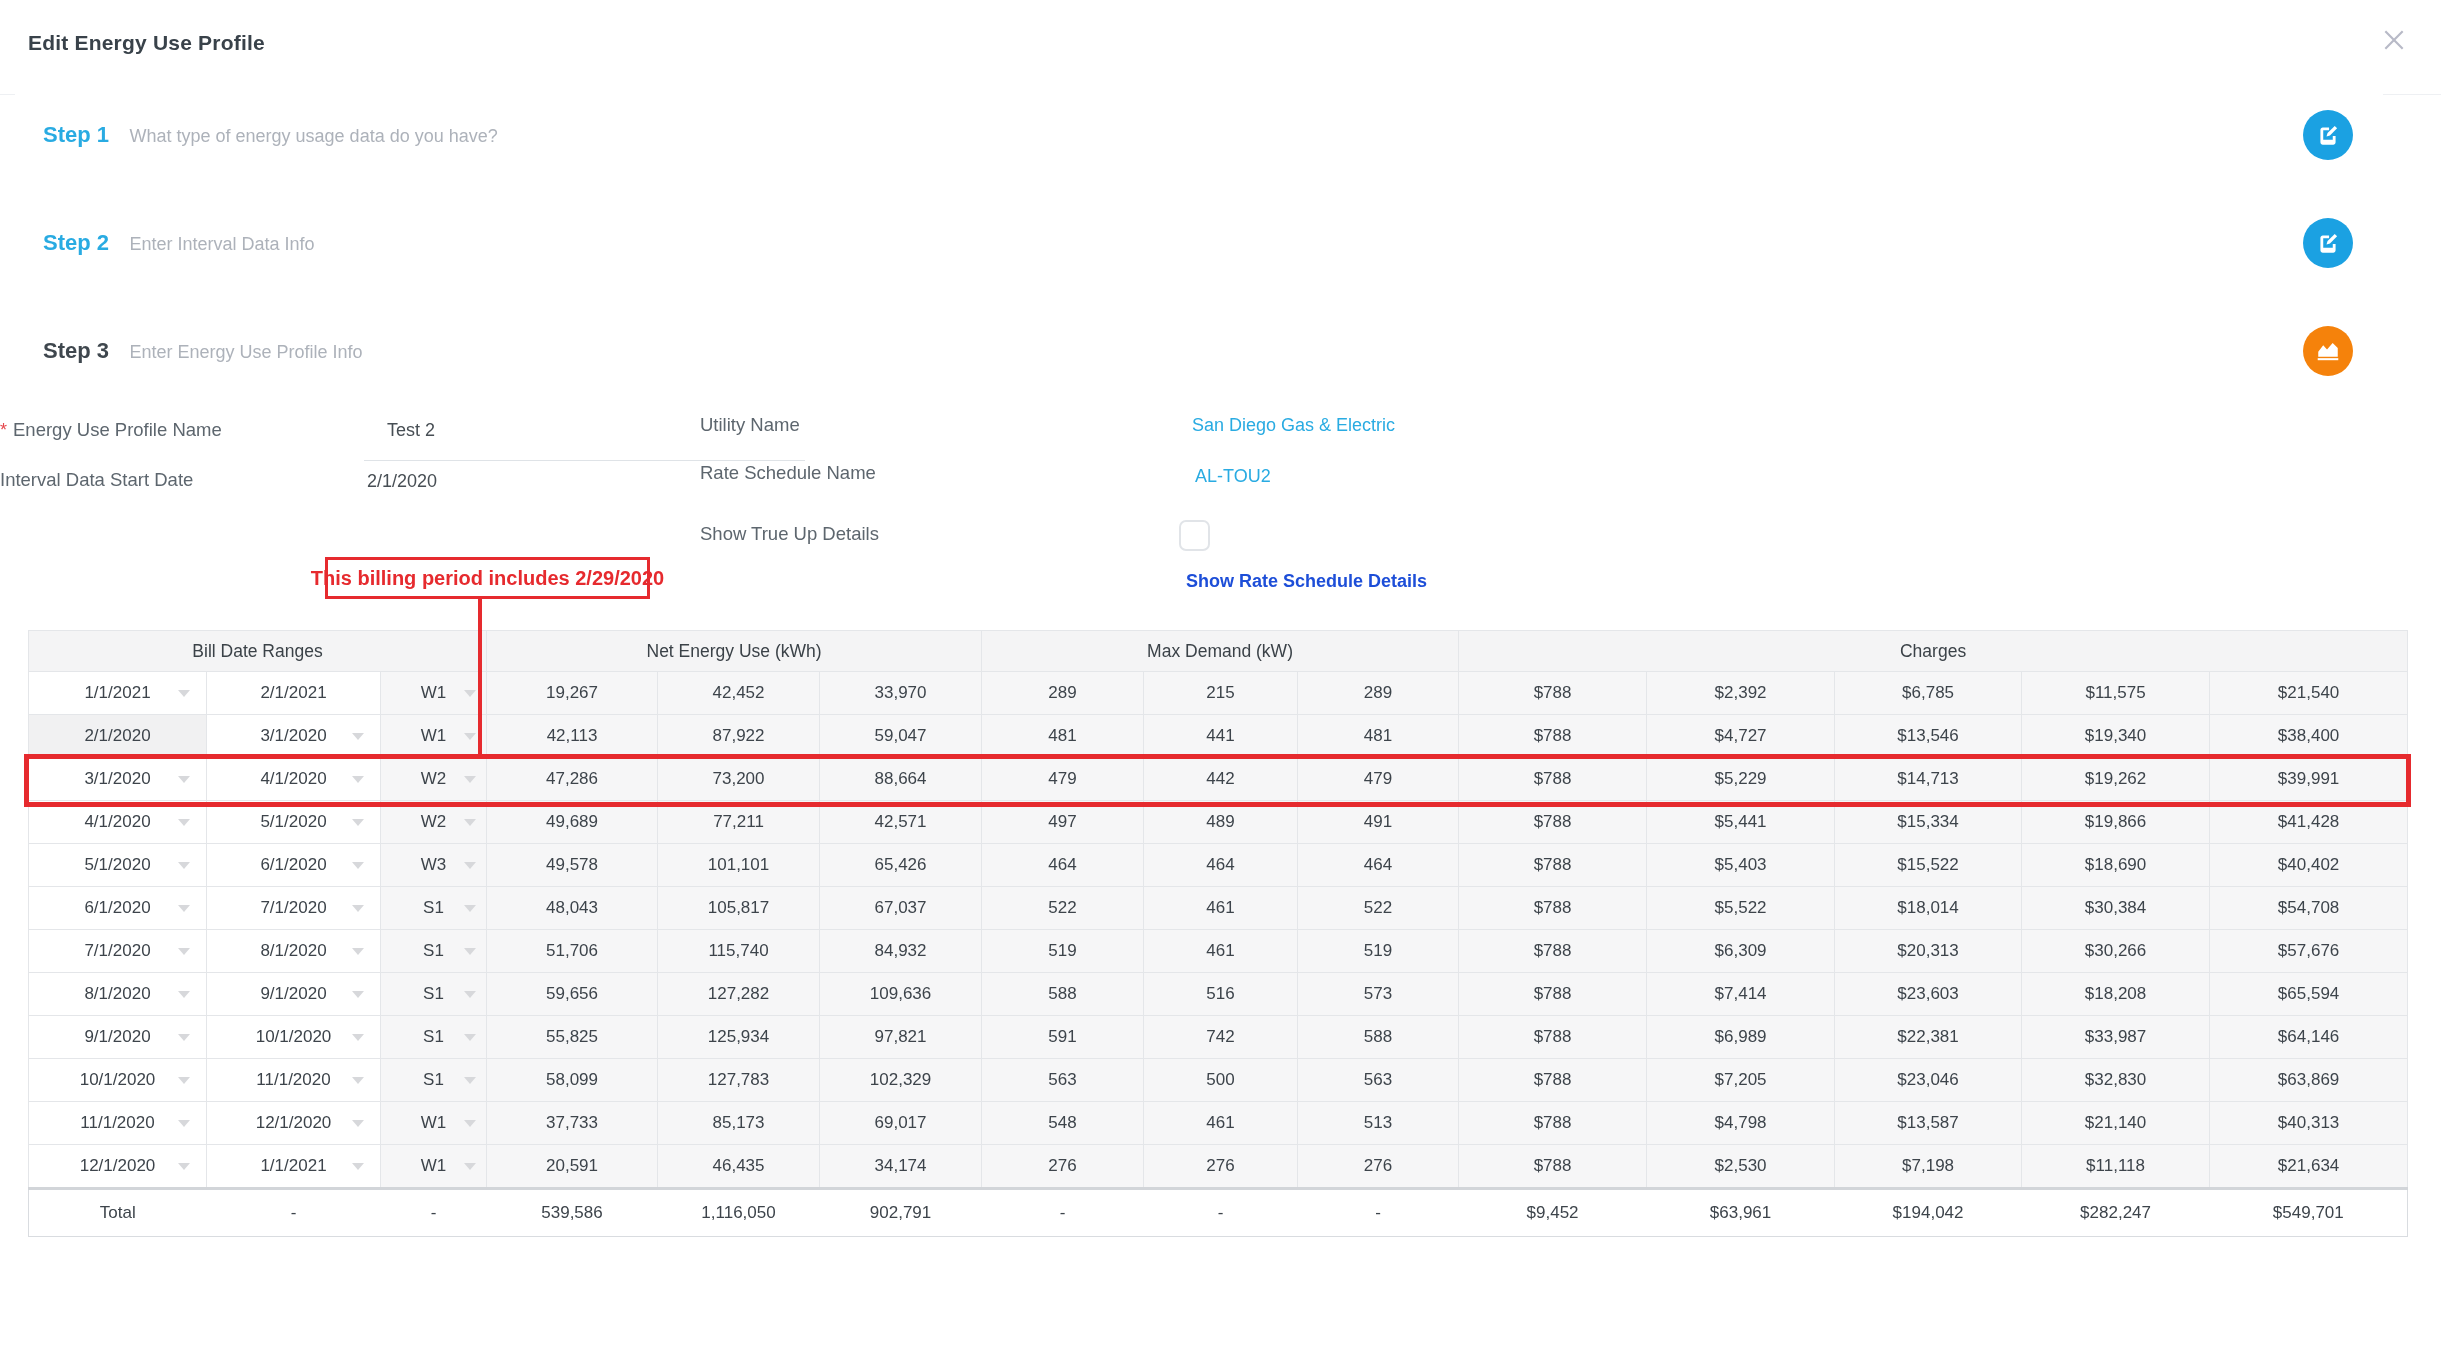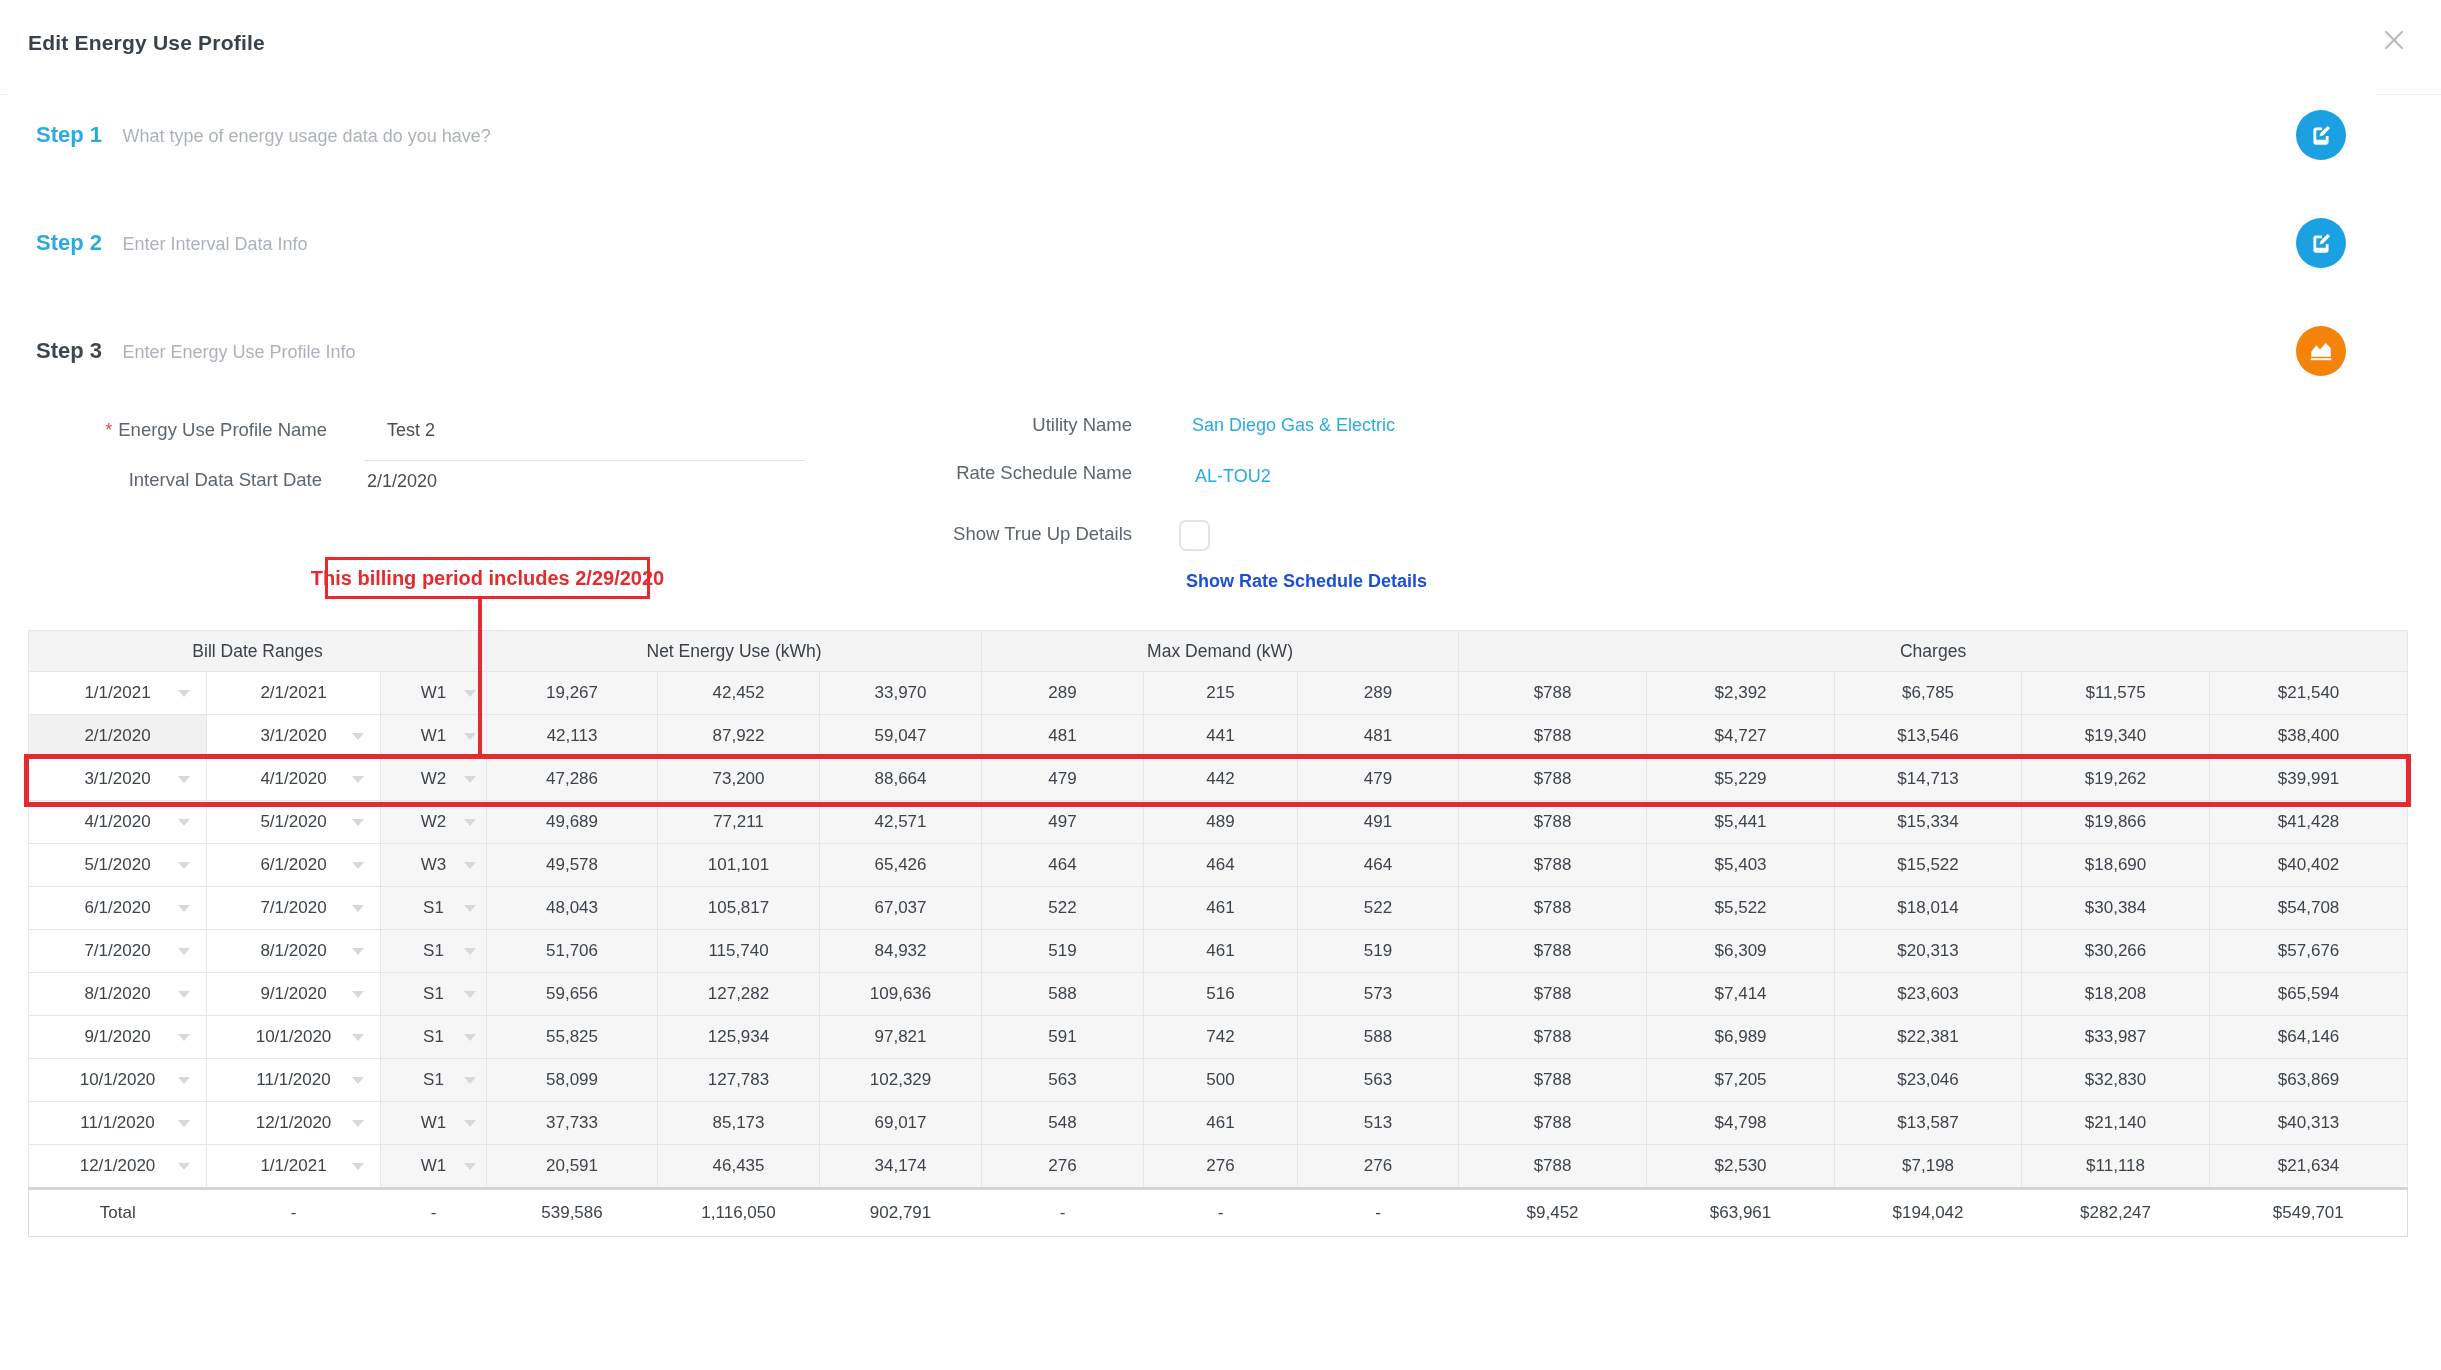--- a/index.html
+++ b/index.html
@@ -5,35 +5,35 @@
   html,body{margin:0;padding:0}
   body{width:2441px;height:1370px;background:#fff;font-family:"Liberation Sans",sans-serif;
        position:relative;overflow:hidden;color:#3f464d;-webkit-font-smoothing:antialiased}
 
   
   .hdr{position:absolute;left:0;top:12px;width:2441px;height:82px;border-bottom:1px solid #eef0f3;background:#fff}
   .title{position:absolute;left:28px;top:19px;font-size:21px;font-weight:700;color:#39424a;letter-spacing:.2px}
   .close{position:absolute;right:34px;top:15px;width:26px;height:26px;cursor:pointer}
 
   
-  .step{position:absolute;left:8px;width:2368px;background:#fff}
+  .step{position:absolute;left:15px;width:2368px;background:#fff}
   #step1{top:82px;height:106px;border-bottom:1px solid #eef0f3}
   #step2{top:188px;height:109px;border-bottom:1px solid #eef0f3}
   #step3{top:297px;height:108px}
   .step-inner{position:absolute;left:28px;top:50%;transform:translateY(-50%);white-space:nowrap}
   .lbl{font-size:22px;font-weight:700;color:#29abe2;margin-right:16px}
   .lbl.dark{color:#3f474e}
   .desc{font-size:18px;color:#adb2ba}
   .cbtn{position:absolute;right:30px;top:50%;transform:translateY(-50%);width:50px;height:50px;border-radius:50%;
         border:none;display:flex;align-items:center;justify-content:center;cursor:pointer;padding:0}
   .cbtn.blue{background:#1ba1e2}
   .cbtn.orange{background:#f5820b}
 
   
-  .flabel{position:absolute;font-size:18.5px;color:#5d666e;text-align:right;white-space:nowrap}
+  .flabel{position:absolute;font-size:18.5px;color:#5d666e;white-space:nowrap}
   .req{color:#e5484d;margin-right:6px;font-size:18px}
   .fvalue{position:absolute;font-size:18px;color:#474e54;white-space:nowrap}
   .fvalue.link{color:#29abe2;cursor:pointer}
   #lbl-profile{left:0;top:419px;width:327px}
   #profile-input{position:absolute;left:364px;top:412px;width:441px;height:48px;border-bottom:1px solid #dfe3e7;cursor:text}
   #profile-input span{position:absolute;left:23px;top:8px;font-size:18px;color:#474e54}
   #lbl-interval{left:0;top:469px;width:322px}
   #val-interval{left:367px;top:471px}
   #lbl-utility{left:700px;top:414px;width:432px}
   #val-utility{left:1192px;top:415px}

